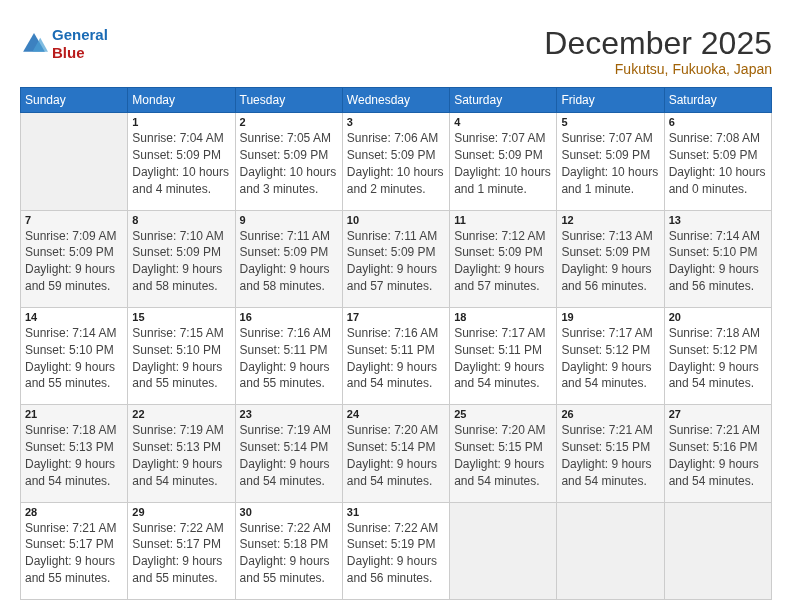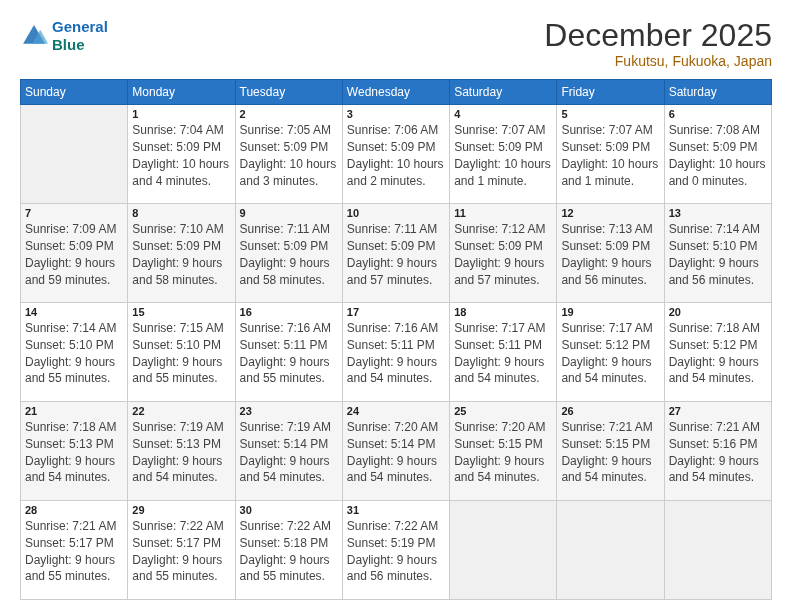--- a/index.html
+++ b/index.html
@@ -7,21 +7,21 @@
       font-family: Arial, sans-serif;
       background: #fff;
       width: 792px;
       height: 612px;
       overflow: hidden;
     }
     .page {
       width: 792px;
       height: 612px;
       background: #fff;
-      padding: 18px 20px 12px 20px;
+      padding: 26px 20px 12px 20px;
       display: flex;
       flex-direction: column;
     }
     .header {
       display: flex;
       justify-content: space-between;
       align-items: flex-start;
       margin-bottom: 10px;
     }
     .logo {
@@ -112,21 +112,21 @@
 
 <div class="page">
   <div class="header">
     <div class="logo">
       <svg class="logo-icon" viewBox="0 0 36 36">
         <polygon points="18,4 32,28 4,28" fill="#1a6bb5" opacity="0.85"></polygon>
         <polygon points="26,10 36,28 16,28" fill="#4a9fd4" opacity="0.7"></polygon>
       </svg>
       <div class="logo-text">
         <div><span>General</span></div>
-        <div><span style="color:#0f766e">Blue</span></div>
+        <div><span style="color:#b91c1c">Blue</span></div>
       </div>
     </div>
     <div class="title-block">
       <div class="month-title">December 2025</div>
       <div class="location">Fukutsu, Fukuoka, Japan</div>
     </div>
   </div>
 
   <table class="calendar">
     <thead>

